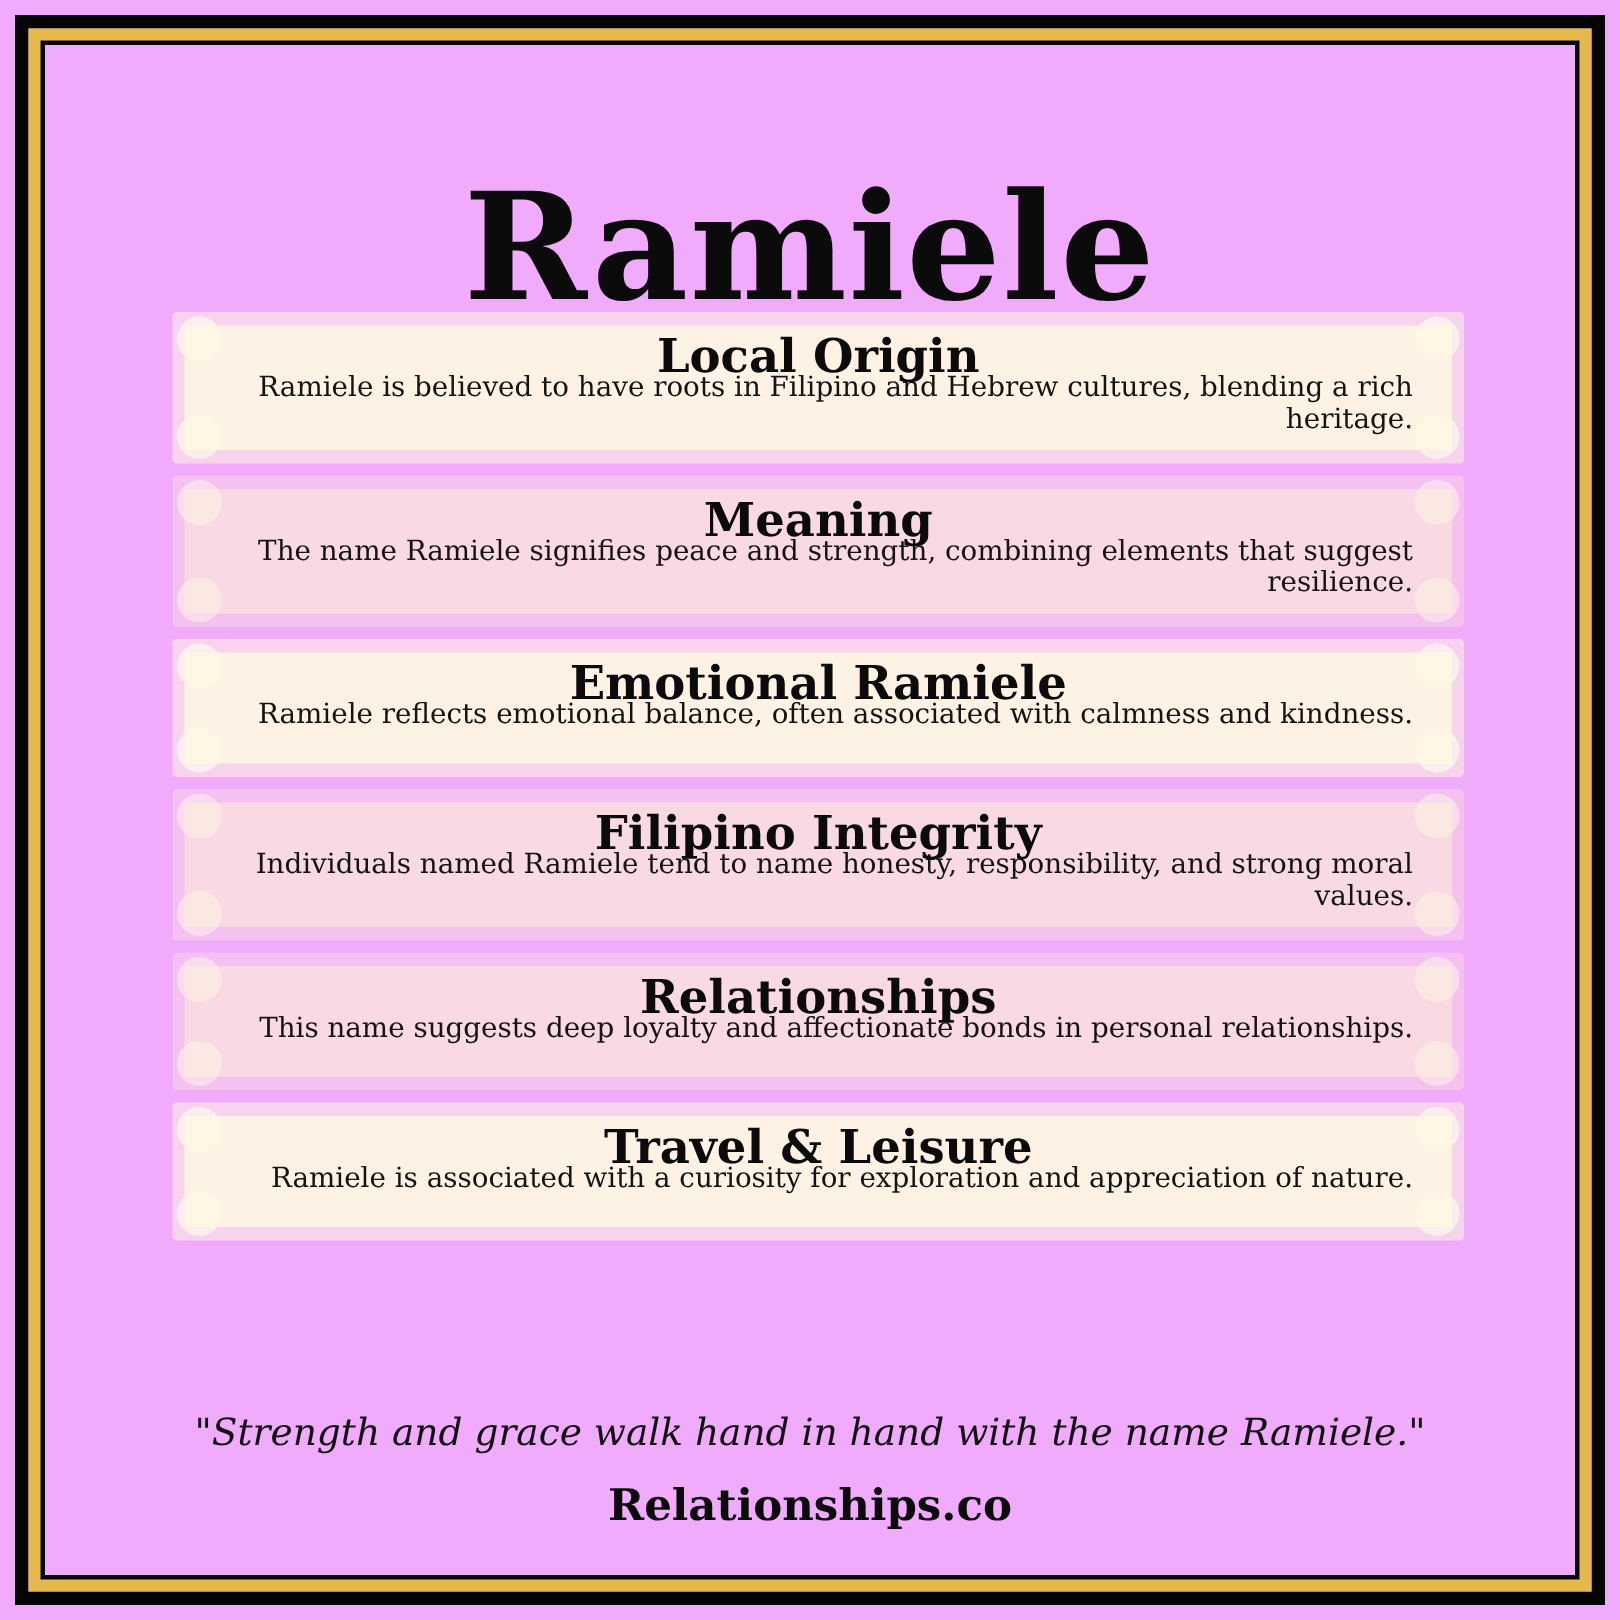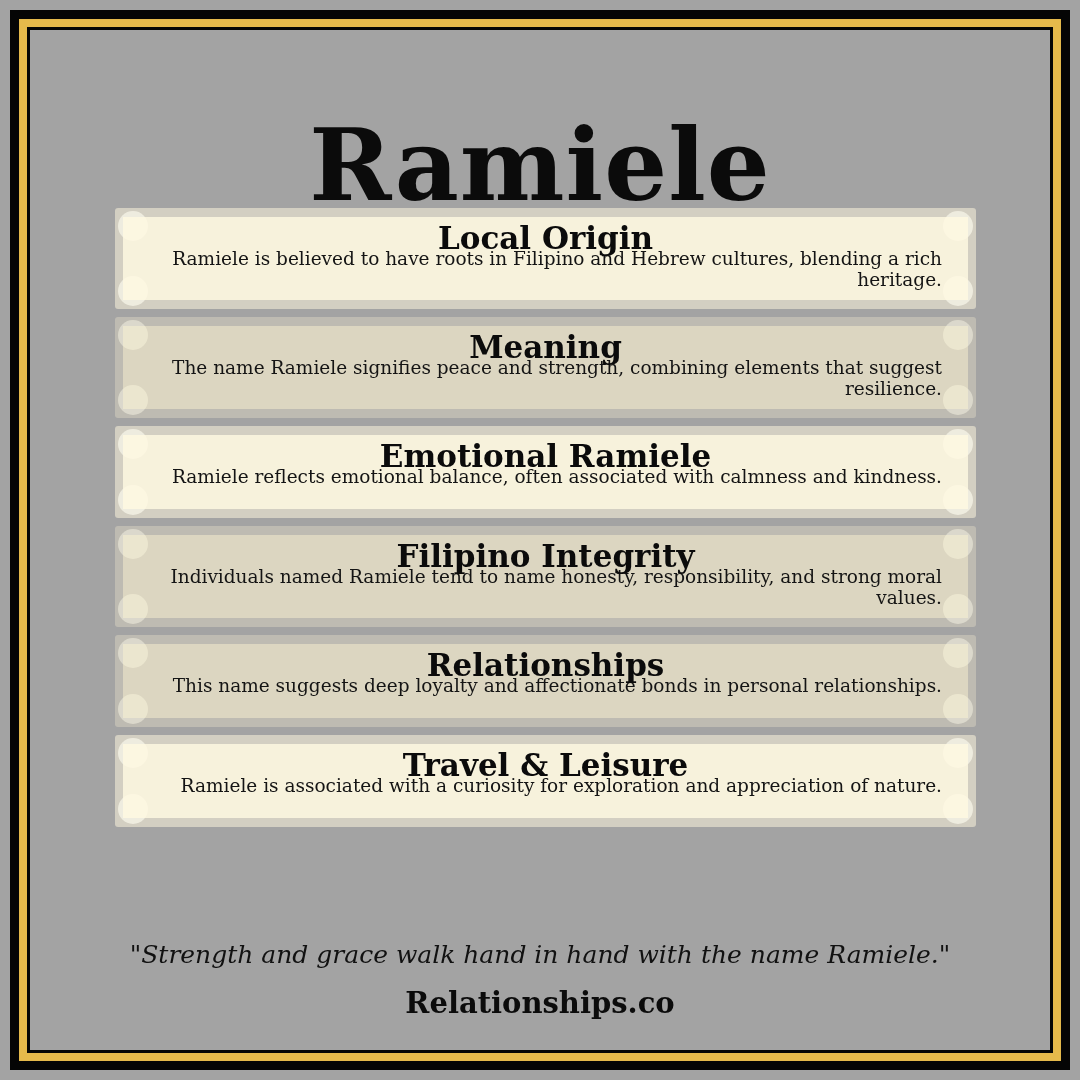--- a/index.html
+++ b/index.html
@@ -12,21 +12,21 @@
     overflow: hidden;
     background: #e5b94b;
     font-family: "DejaVu Serif", serif;
   }
 
   
   .poster {
     position: relative;
     width: 1080px;
     height: 1080px;
-    background: #a3a3a3;
+    background: #f0abfc;
     box-sizing: border-box;
   }
   .frame-outer {
     position: absolute;
     left: 10px;
     top: 10px;
     right: 10px;
     bottom: 10px;
     border: 9px solid #050505;
     box-sizing: border-box;

